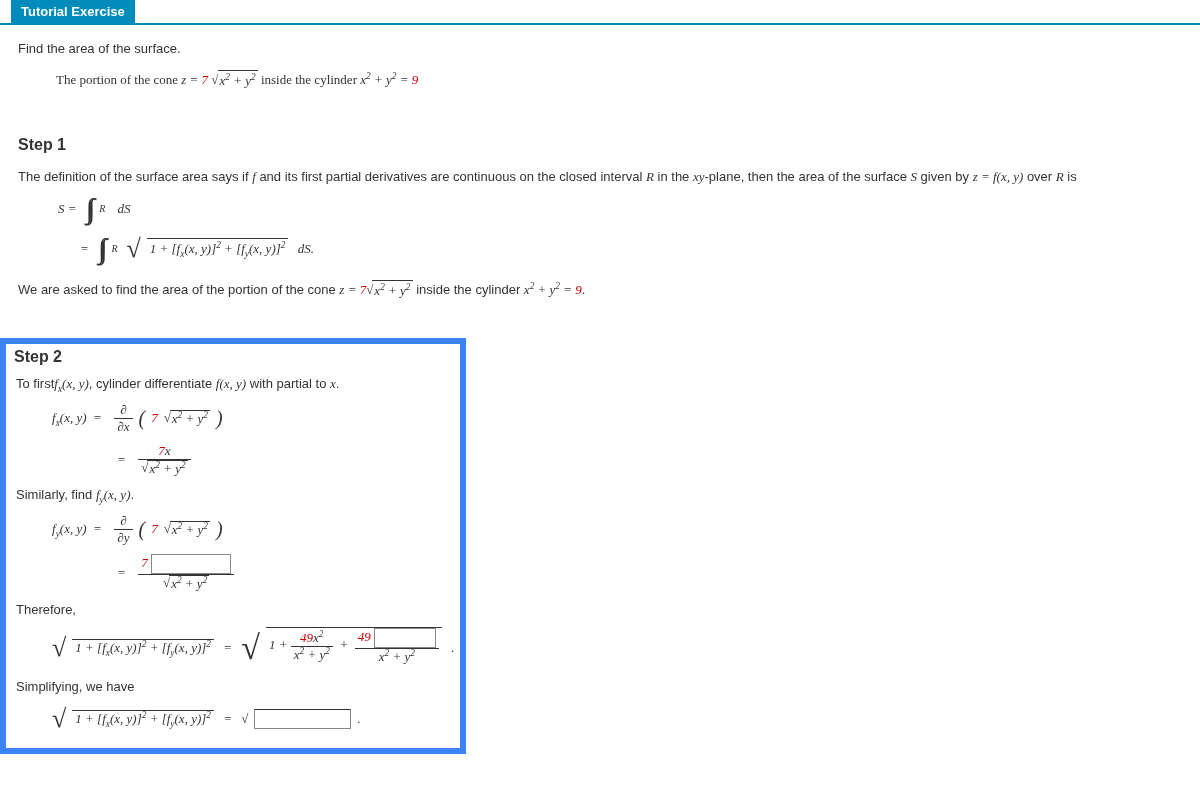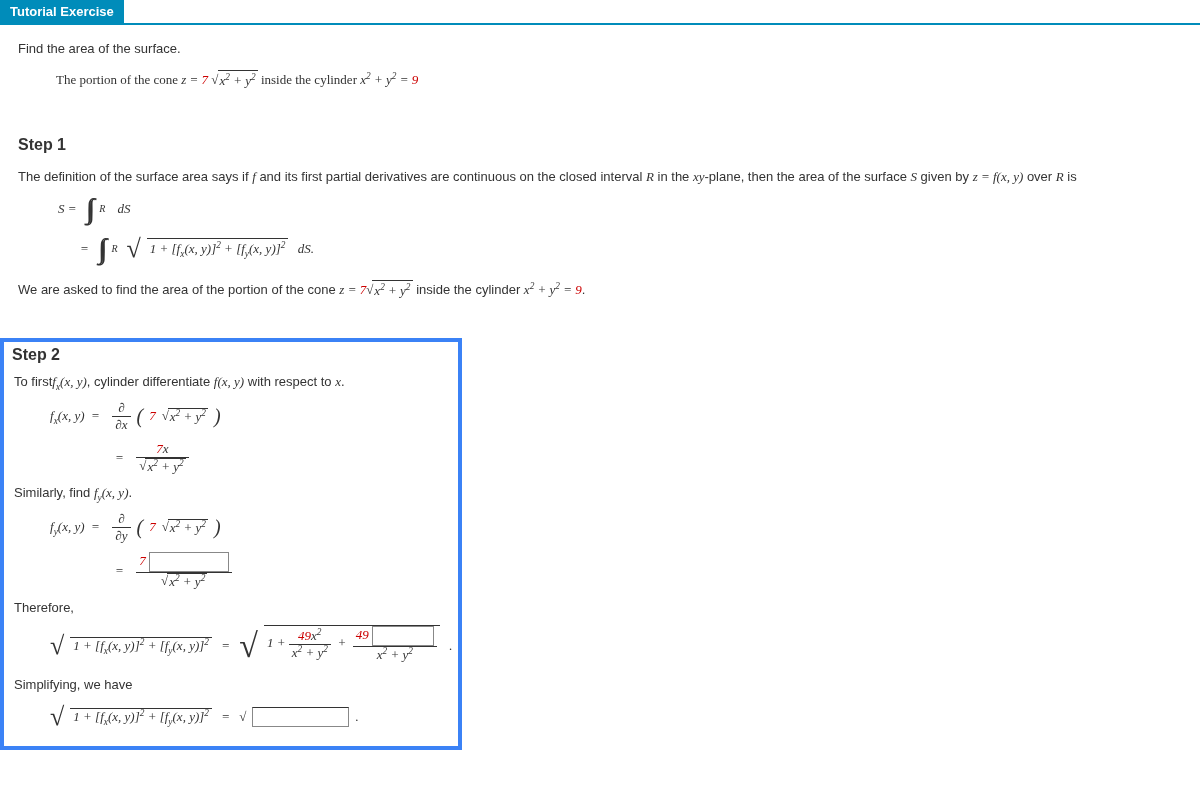--- a/index.html
+++ b/index.html
@@ -14,34 +14,35 @@
     background: #008cba;
     color: #fff;
     font-weight: bold;
     padding: 4px 10px;
     display: inline-block;
     font-size: 13px;
   }
   .underline-bar {
     border-bottom: 2px solid #008cba;
     margin-bottom: 8px;
+    padding-left: 11px;
   }
   .content {
     padding: 6px 18px 10px 18px;
     line-height: 1.6;
   }
   .indent {
     padding-left: 38px;
   }
   .step-title {
     font-weight: bold;
     font-size: 16px;
   }
   .blue-box {
-    border: 4px solid #3b82f6;
+    border: 6px solid #3b82f6;
     display: inline-block;
     padding: 2px 6px 6px 6px;
   }
   .math {
     font-family: 'Times New Roman', serif;
     font-style: italic;
     white-space: nowrap;
   }
   .rm {
     font-style: normal;
@@ -171,21 +172,21 @@
     <span> inside the cylinder</span>
     <span class="math"><i>x</i><sup>2</sup> + <i>y</i><sup>2</sup> = <span style="color:#c00">9</span></span><span>.</span>
   </div>
 </div>
 
 <div style="margin-top:16px">
   <div class="blue-box">
     <div class="step-title" style="margin:2px 2px 6px 2px">Step 2</div>
 
     <div class="row" style="margin-left:4px">
-      <span>To first</span><span class="math"><i>f<sub>x</sub></i>(<i>x</i>, <i>y</i>)</span><span>, cylinder differentiate </span><span class="math"><i>f</i>(<i>x</i>, <i>y</i>)</span><span> with respect to </span><span class="math"><i>x</i></span><span>.</span>
+      <span>To first</span><span class="math"><i>f<sub>x</sub></i>(<i>x</i>, <i>y</i>)</span><span>, cylinder differentiate </span><span class="math"><i>f</i>(<i>x</i>, <i>y</i>)</span><span> with partial to </span><span class="math"><i>x</i></span><span>.</span>
     </div>
 
     <div class="eqrow math">
       <span><i>f<sub>x</sub></i>(<i>x</i>, <i>y</i>)&nbsp;&nbsp;=&nbsp;&nbsp;</span>
       <span class="frac">
           <span class="num"><span class="rm">∂</span></span>
           <span class="den"><span class="rm">∂</span><i>x</i></span>
         </span>
       <span style="font-size:20px">(</span>
         <span style="color:#c00">7</span>

